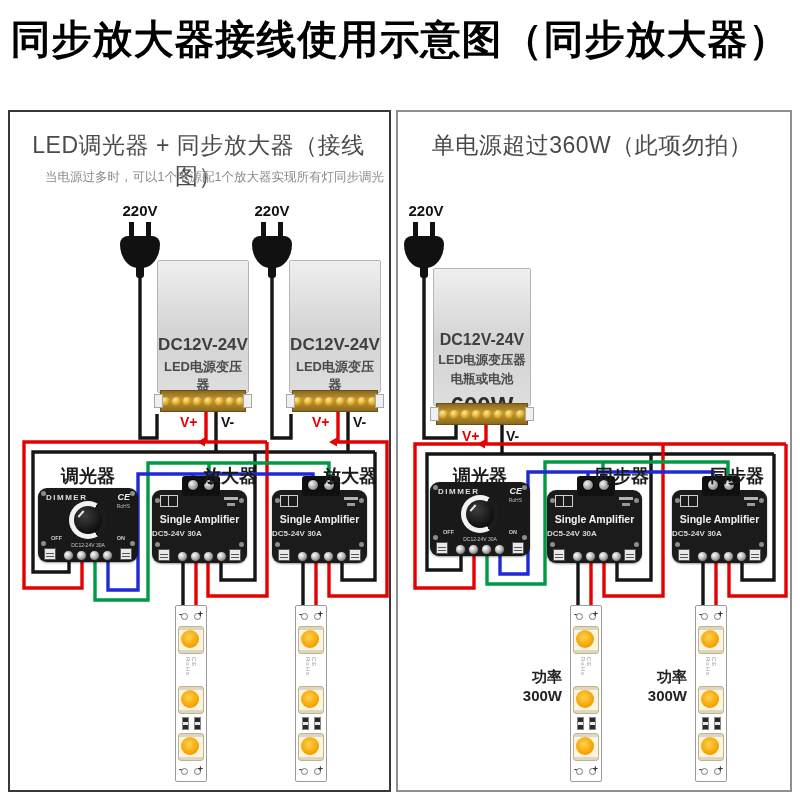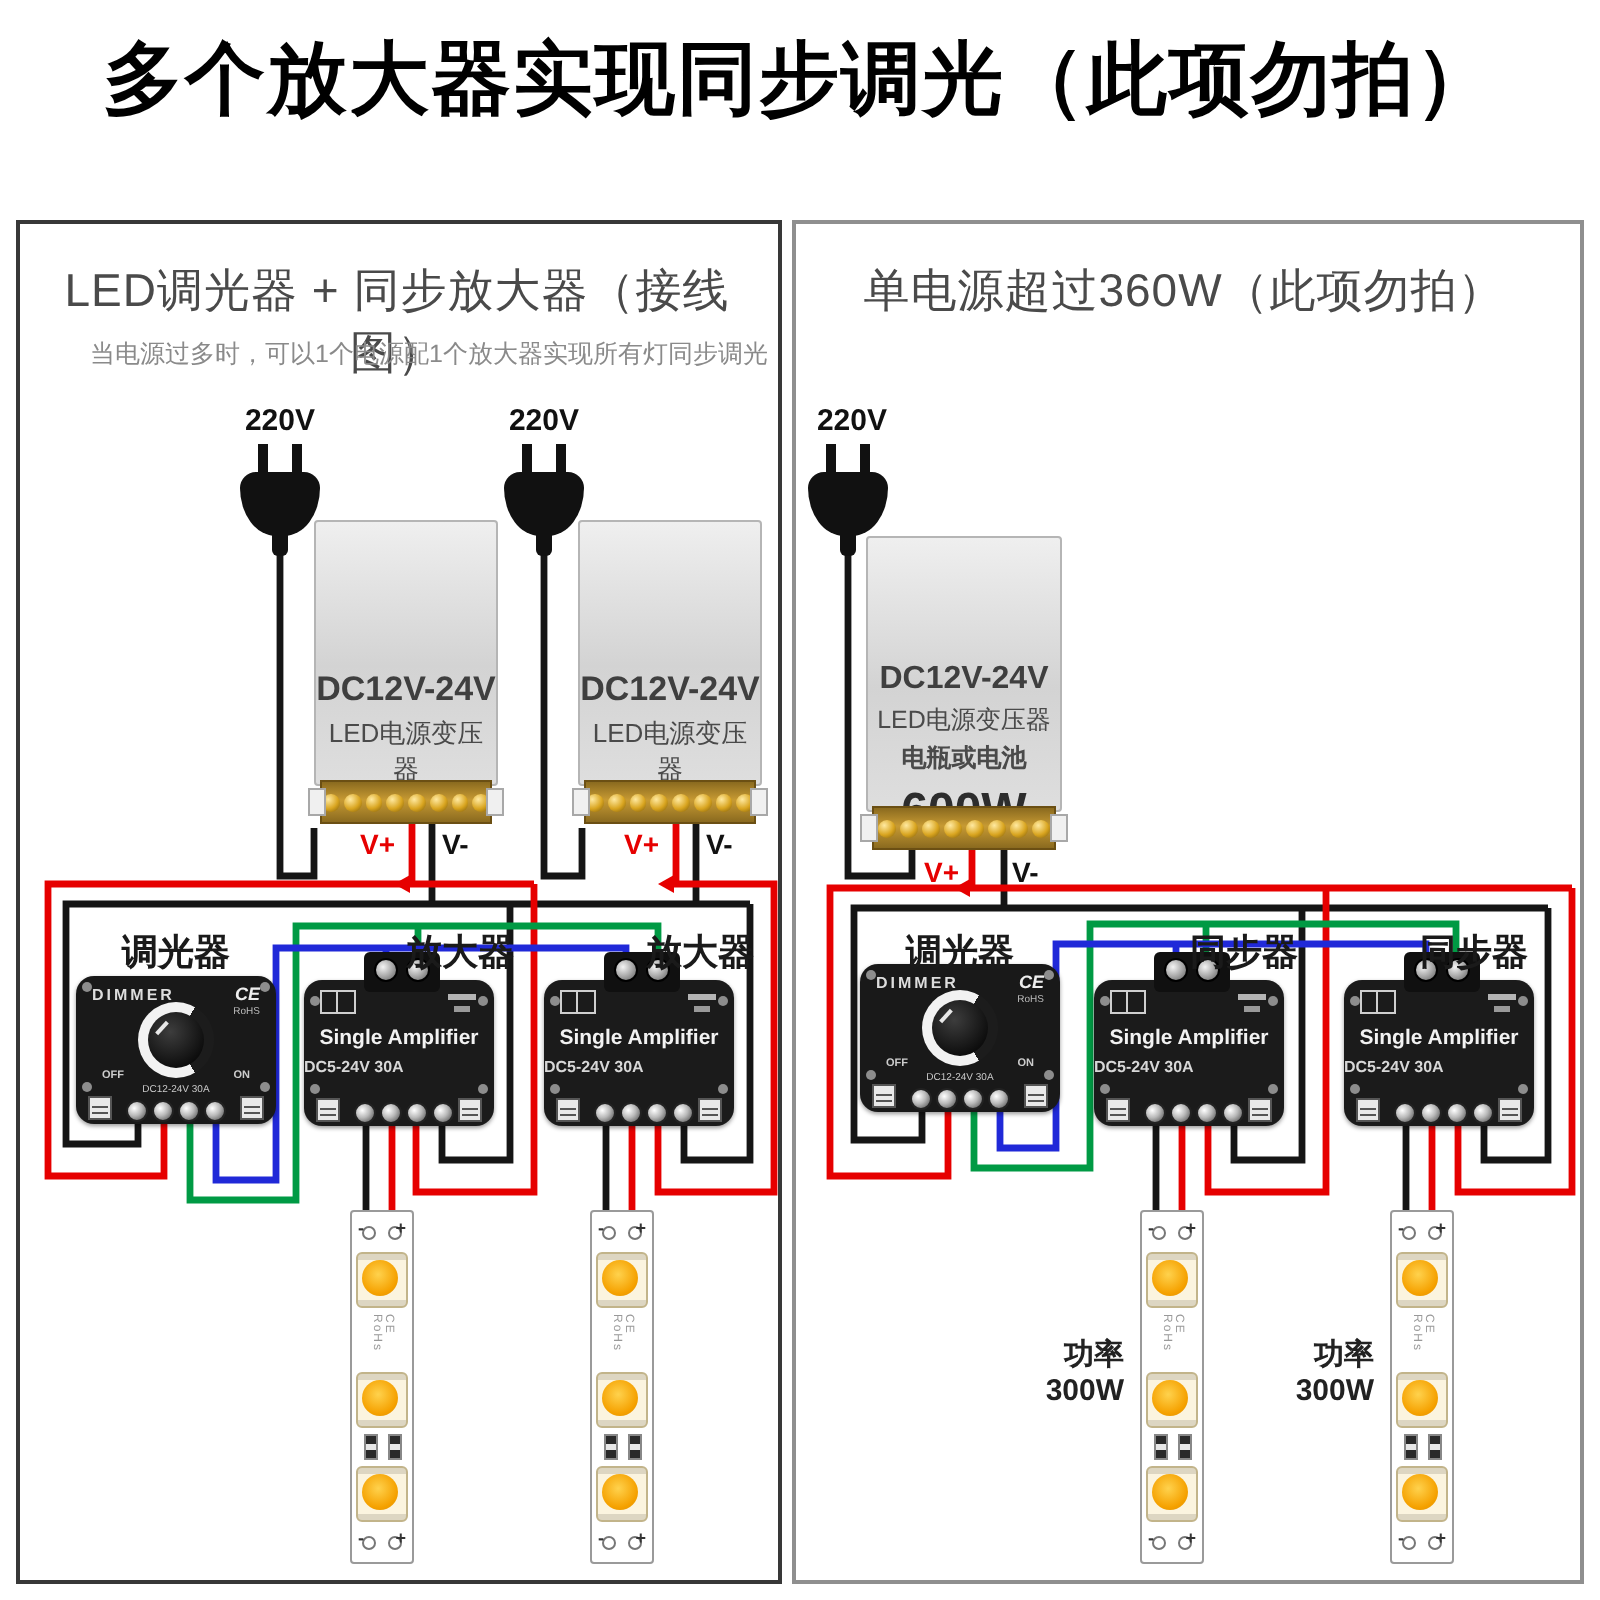--- a/index.html
+++ b/index.html
@@ -27,21 +27,21 @@
   .comp{z-index:2;}
   .plug-label{width:48px;text-align:center;font-size:15px;font-weight:700;color:#111;z-index:3;}
   .plug{width:40px;height:56px;}
   .plug .prong{position:absolute;top:0;width:5px;height:17px;background:#111;}
   .plug .prong.l{left:9px;} .plug .prong.r{right:9px;}
   .plug .body{position:absolute;top:14px;left:0;width:40px;height:32px;background:#111;border-radius:8px 8px 45% 45%/8px 8px 75% 75%;}
   .plug .neck{position:absolute;top:44px;left:16px;width:8px;height:12px;background:#111;border-radius:0 0 3px 3px;}
 
   .psu{background:linear-gradient(180deg,#efefef,#d3d3d3 55%,#dedede);border:1px solid #b5b5b5;border-radius:2px;text-align:center;}
   .psu .t1{font-size:17px;font-weight:700;color:#3f3f3f;}
-  .psu .t2{font-size:13px;font-weight:400;color:#4a4a4a;margin-top:3px;}
+  .psu .t2{font-size:13px;font-weight:700;color:#4a4a4a;margin-top:3px;}
   .psu .t3{font-size:13px;font-weight:700;color:#4a4a4a;margin-top:2px;}
   .psu .tw{font-size:24px;font-weight:800;color:#2d2d2d;margin-top:4px;}
   .psu1,.psu2{padding-top:74px;}
   .psu3{padding-top:62px;}
   .psu3 .t1{font-size:16px;} .psu3 .t2,.psu3 .t3{font-size:12.5px;}
   .tstrip{position:absolute;left:2px;right:2px;bottom:-20px;height:20px;background:linear-gradient(180deg,#8a6a1f,#c79a33 45%,#8a6a1f);border:1px solid #6b4f13;display:flex;align-items:center;justify-content:center;gap:2px;}
   .tstrip::before,.tstrip::after{content:"";position:absolute;top:3px;width:7px;height:12px;background:#f0f0f0;border:1px solid #a8a8a8;}
   .tstrip::before{left:-7px;} .tstrip::after{right:-7px;}
   .gscrew{width:9px;height:9px;border-radius:50%;background:radial-gradient(circle at 35% 30%,#ffe9a0,#d9a520 55%,#7c5a08);}
   .vlab{font-size:14px;font-weight:800;z-index:3;}
@@ -90,21 +90,21 @@
   .res{position:relative;width:7px;height:13px;background:#2a2a2a;border:1px solid #888;box-sizing:border-box;}
   .res::after{content:"";position:absolute;left:0;right:0;top:4px;height:3px;background:#e8e8e8;}
 
   .plabel{width:64px;text-align:right;font-size:15px;font-weight:700;color:#222;z-index:3;}
 </style>
 </head>
 <body>
 
 <div class="stage">
 
-  <div class="abs title">多个放大器实现同步调光（此项勿拍）</div>
+  <div class="abs title">同步放大器接线使用示意图（同步放大器）</div>
 
   <div class="abs panel panel-left"></div>
   <div class="abs panel panel-right"></div>
 
   <svg class="abs wires" width="800" height="800" viewBox="0 0 800 800">
     <g class="wB">
       <path d="M140,274 V438 H157 V414"></path>
       <path d="M272,274 V438 H291 V414"></path>
       <path d="M216,412 V452"></path>
       <path d="M348,412 V452"></path>

